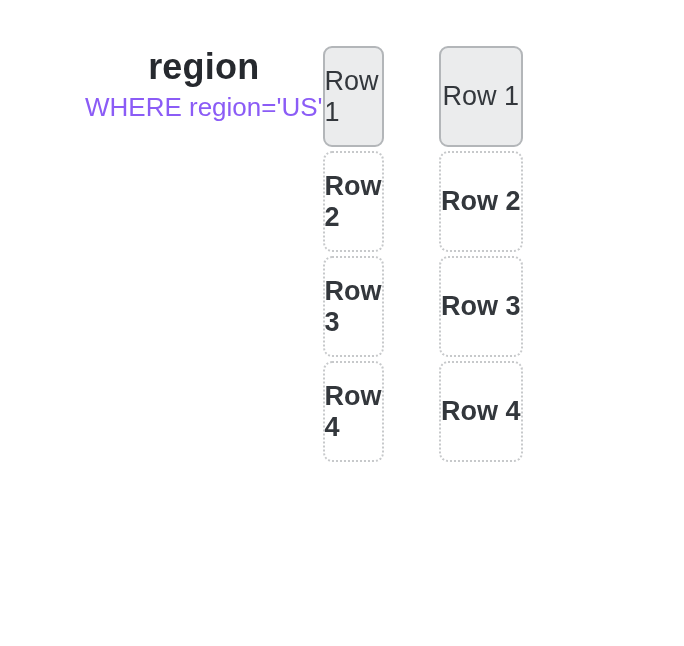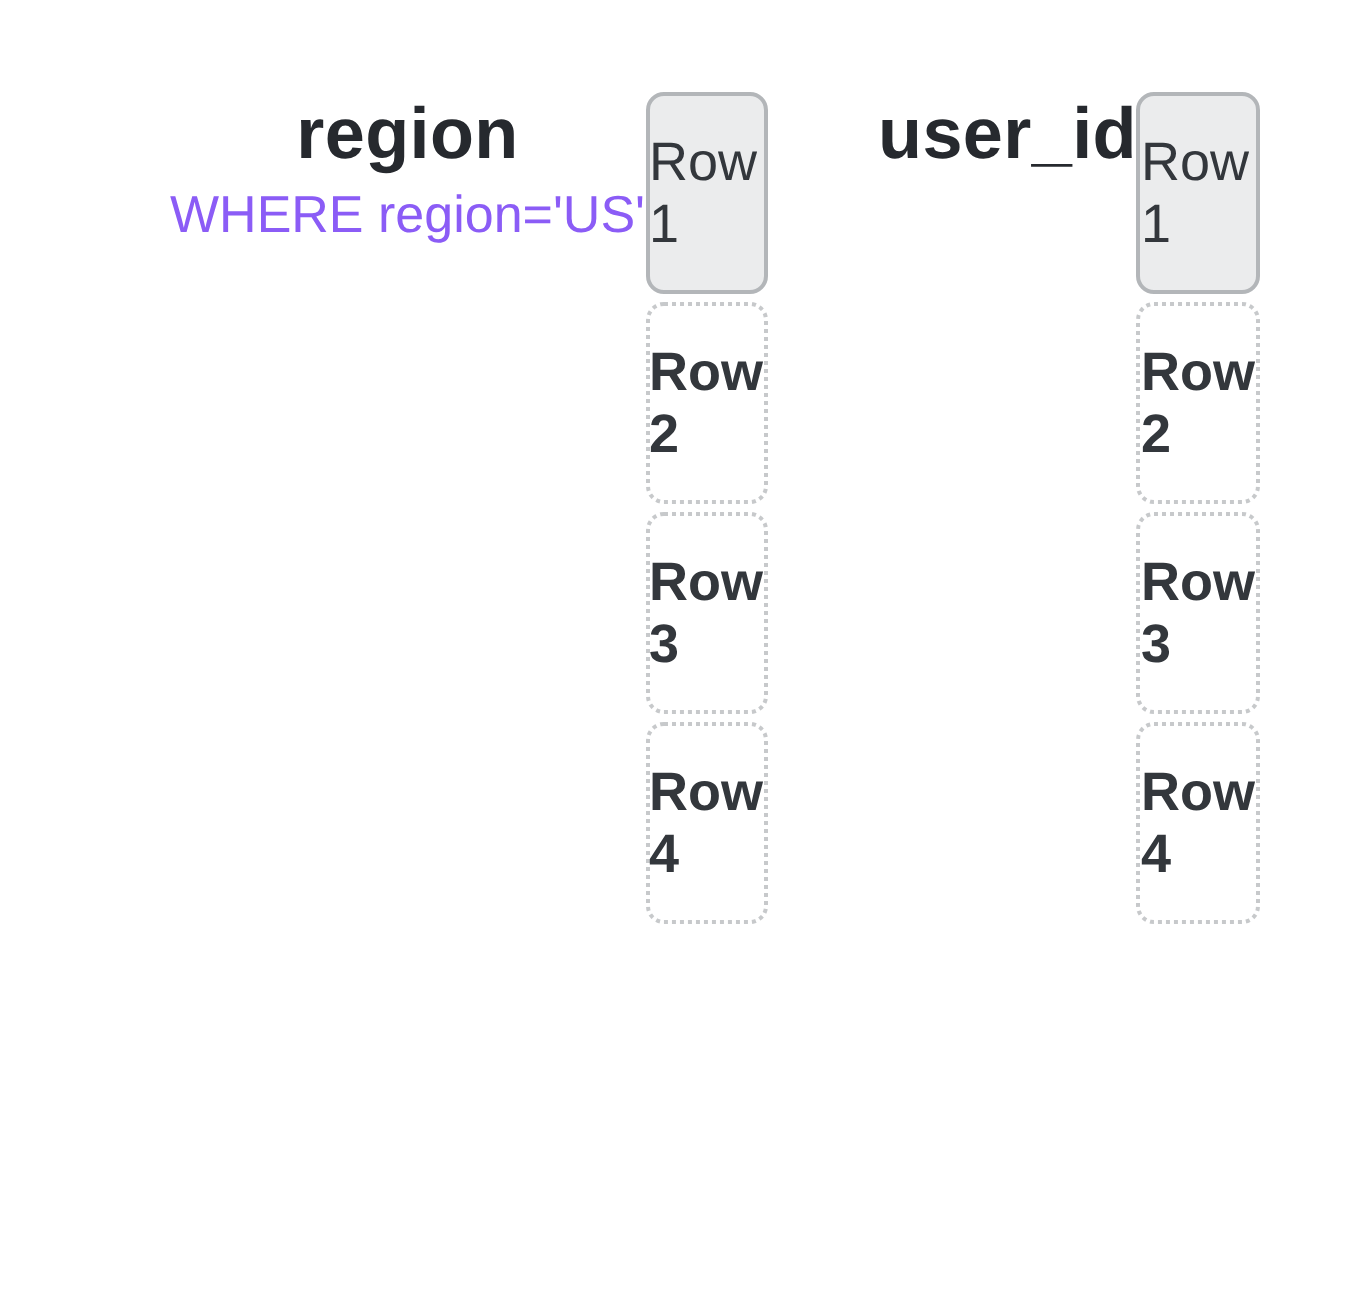--- a/index.html
+++ b/index.html
@@ -96,24 +96,20 @@
         <div class="row-box dotted">
           <span>Row 3</span>
         </div>
         <div class="row-box dotted">
           <span>Row 4</span>
         </div>
       </div>
     </div>
 
     <div class="column">
-      <div class="col-header">
-        <div class="col-title">user_id</div>
-        <div class="col-subtitle"></div>
-      </div>
       <div class="rows">
         <div class="row-box solid">
           <span>Row 1</span>
         </div>
         <div class="row-box dotted">
           <span>Row 2</span>
         </div>
         <div class="row-box dotted">
           <span>Row 3</span>
         </div>

